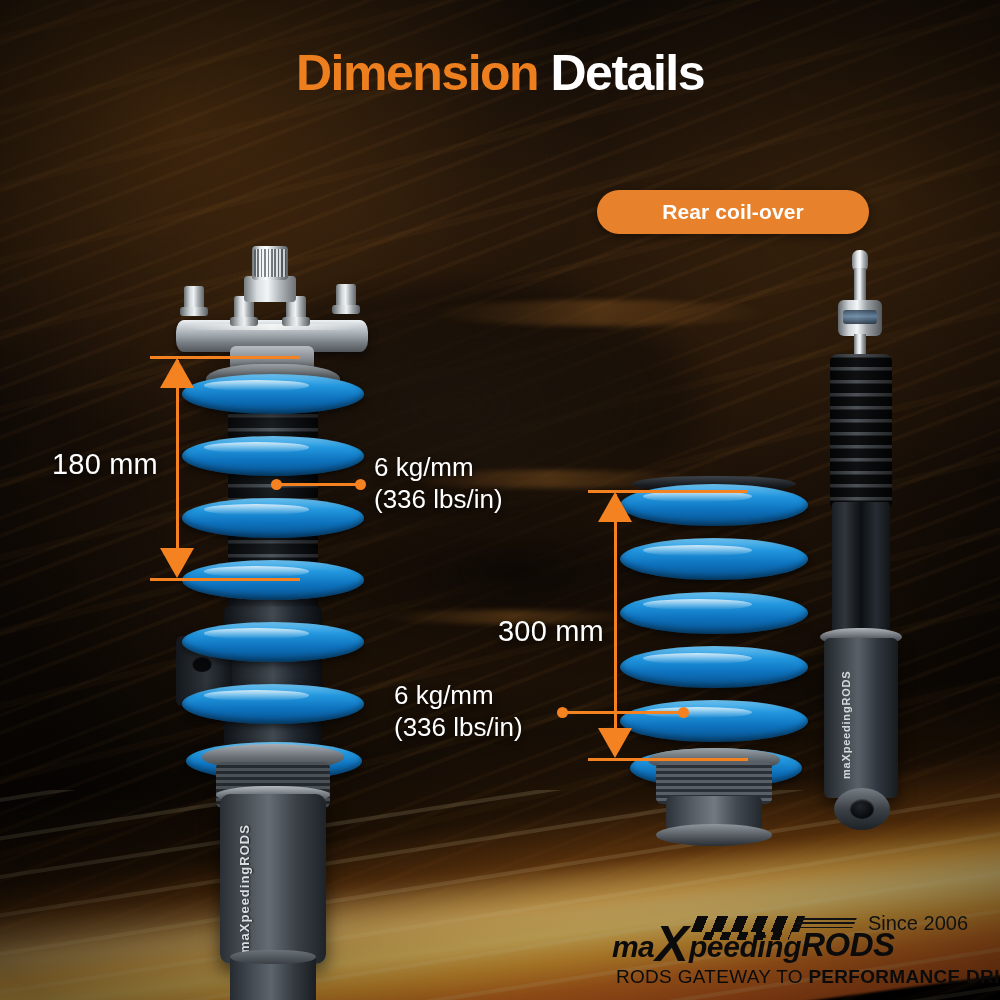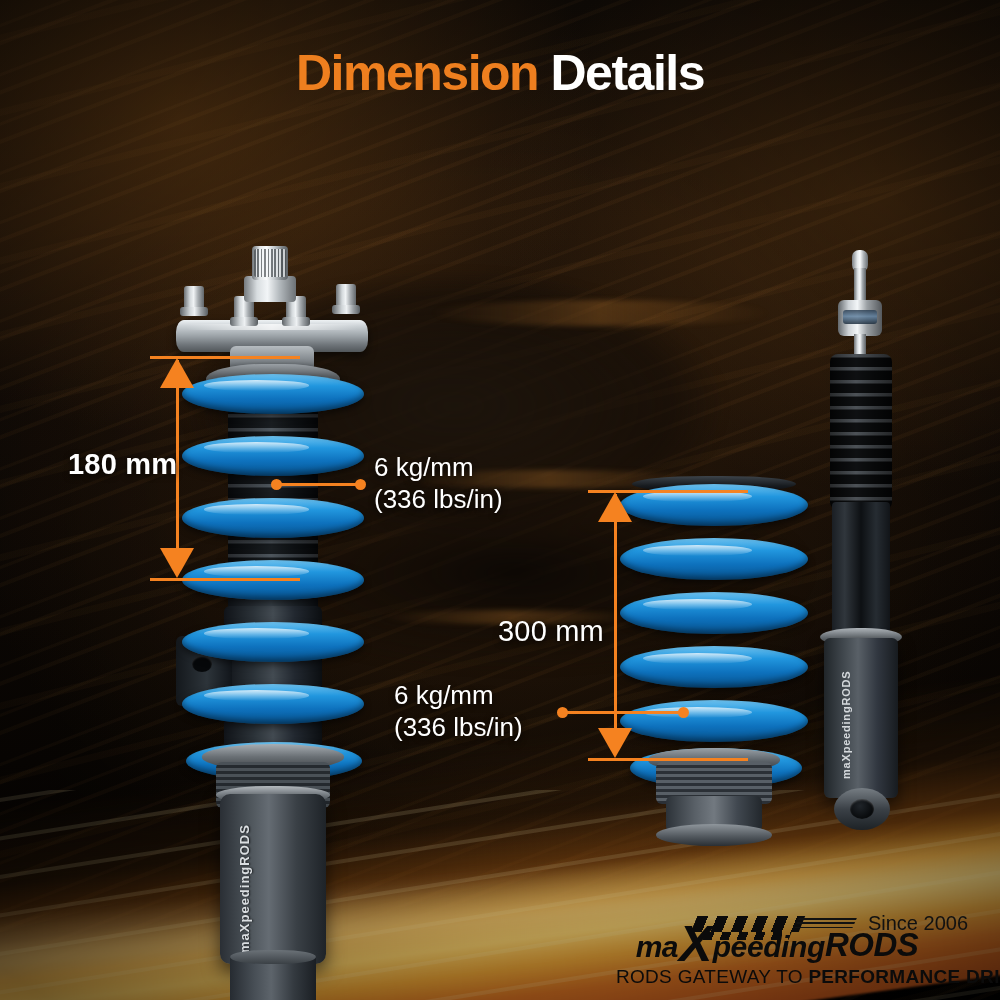--- a/index.html
+++ b/index.html
@@ -239,21 +239,21 @@
 
   .leader{position:absolute;height:3px;background:#F58220;}
   .dot{position:absolute;width:11px;height:11px;border-radius:50%;background:#F58220;}
   .ratelabel{position:absolute;color:#fff;font-size:26px;font-weight:400;line-height:1.22;
     white-space:nowrap;text-shadow:0 2px 6px rgba(0,0,0,.85);}
 
   
   #footer-logo{position:absolute;left:612px;top:912px;width:360px;height:76px;}
   .lg-row{position:absolute;left:0;top:12px;width:330px;height:40px;
     color:#0b0b0b;font-size:33px;font-weight:bold;letter-spacing:-.6px;
-    display:flex;align-items:flex-end;justify-content:center;}
+    display:flex;align-items:flex-end;}
   .lg-ma{font-size:30px;font-style:italic;}
   .lg-x{font-size:50px;line-height:.8;margin:0 1px 0 1px;font-style:italic;}
   .lg-peed{font-size:30px;font-style:italic;letter-spacing:-.4px;margin-top:24px;}
   .lg-rods{font-size:33px;letter-spacing:-.5px;font-style:italic;}
   .lg-flag{position:absolute;left:82px;top:4px;width:108px;height:16px;
     transform:skewX(-22deg);
     background:repeating-linear-gradient(90deg,#0b0b0b 0 11px, transparent 11px 20px);}
   .lg-flag2{position:absolute;left:92px;top:20px;width:86px;height:8px;
     transform:skewX(-22deg);
     background:repeating-linear-gradient(90deg,#0b0b0b 0 9px, transparent 9px 17px);}
@@ -280,20 +280,23 @@
   <div class="bg-glow"></div>
   <div class="bg-streaks-bot"></div>
   <div class="bg-glow2"></div>
   <div class="vignette"></div>
 
   <div class="title">
     <span class="t-a">Dimension</span>
     <span class="t-b">Details</span>
   </div>
 
+  <div class="badge" id="badge-rear">
+    <span>Rear coil-over</span>
+  </div>
 
   <div class="prod" id="front-coilover">
     <div class="fc-plate"></div>
     <div class="fc-stud s1"></div>
     <div class="fc-stud s2"></div>
     <div class="fc-stud s3"></div>
     <div class="fc-stud s4"></div>
     <div class="fc-nut"></div>
     <div class="fc-knob"></div>
     <div class="fc-hub"></div>
@@ -345,21 +348,21 @@
     <div class="rk-tube"></div>
     <div class="rk-brand">maXpeedingRODS</div>
     <div class="rk-eye"></div>
   </div>
 
   <div class="tick" style="left:150px;top:356px;width:150px;"></div>
   <div class="tick" style="left:150px;top:578px;width:150px;"></div>
   <div class="dimline arrow-shaft" style="left:176px;top:360px;height:214px;"></div>
   <div class="arrow-head arrow-up" style="left:160px;top:358px;"></div>
   <div class="arrow-head arrow-down" style="left:160px;top:548px;"></div>
-  <div class="dimlabel" style="left:68px;top:448px;font-weight:bold;">180 mm</div>
+  <div class="dimlabel" style="left:52px;top:448px;">180 mm</div>
 
   <div class="leader" style="left:278px;top:483px;width:82px;"></div>
   <div class="dot" style="left:271px;top:479px;"></div>
   <div class="dot" style="left:355px;top:479px;"></div>
   <div class="ratelabel" style="left:374px;top:452px;">
     <div>6 kg/mm</div>
     <div>(336 lbs/in)</div>
   </div>
 
   <div class="tick" style="left:588px;top:490px;width:160px;"></div>

